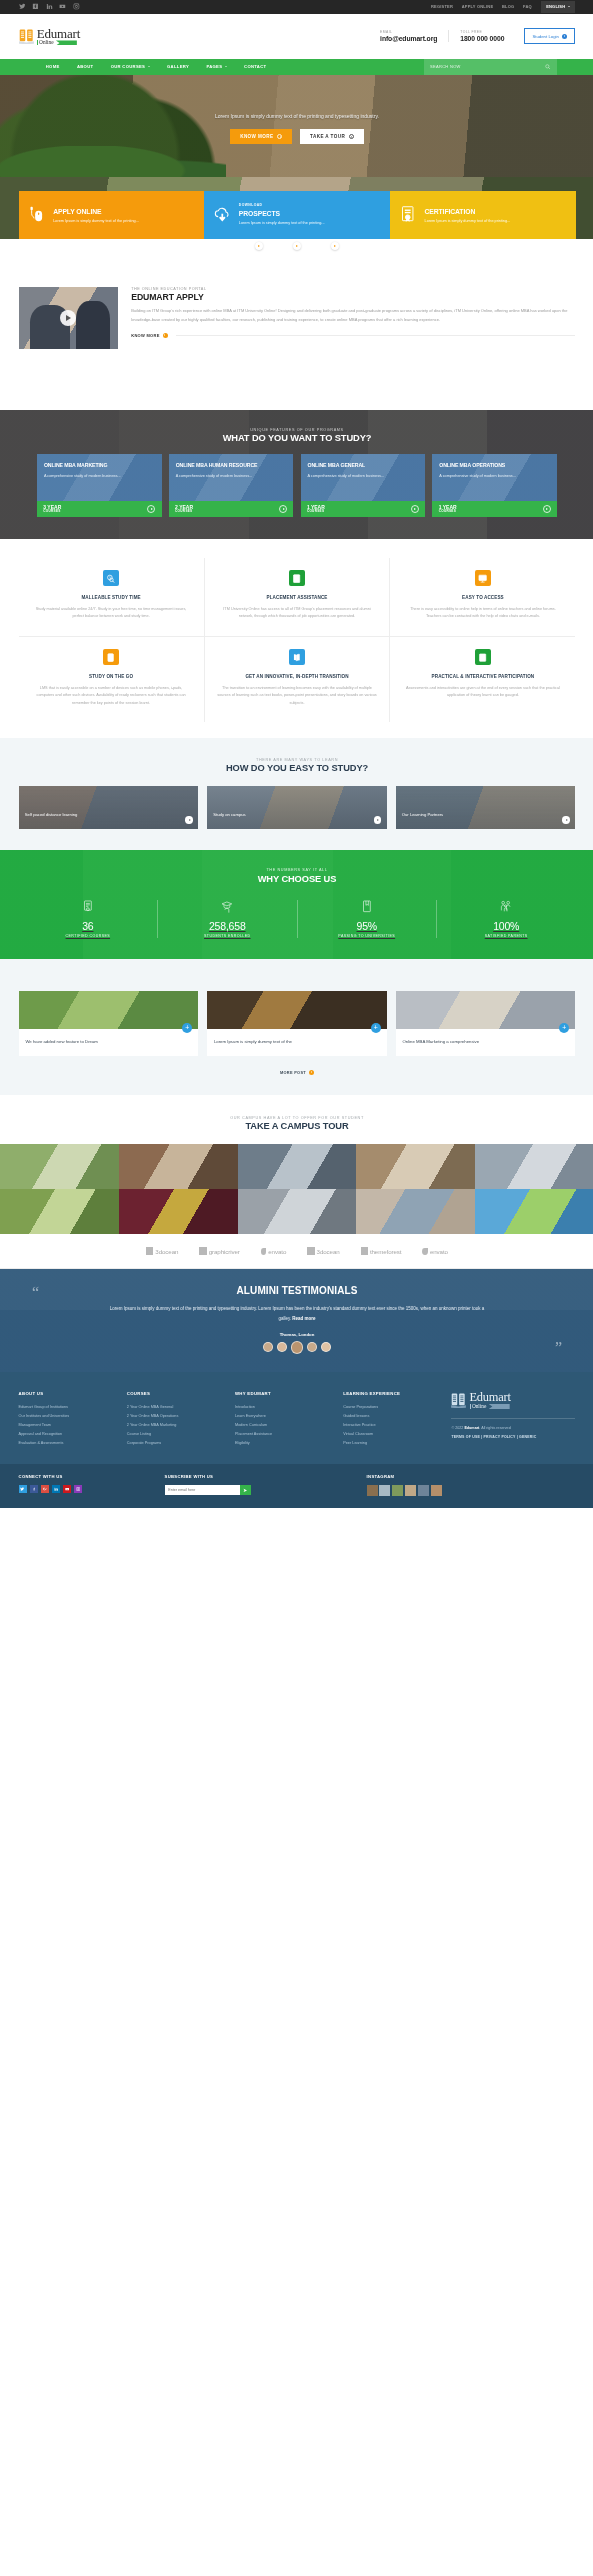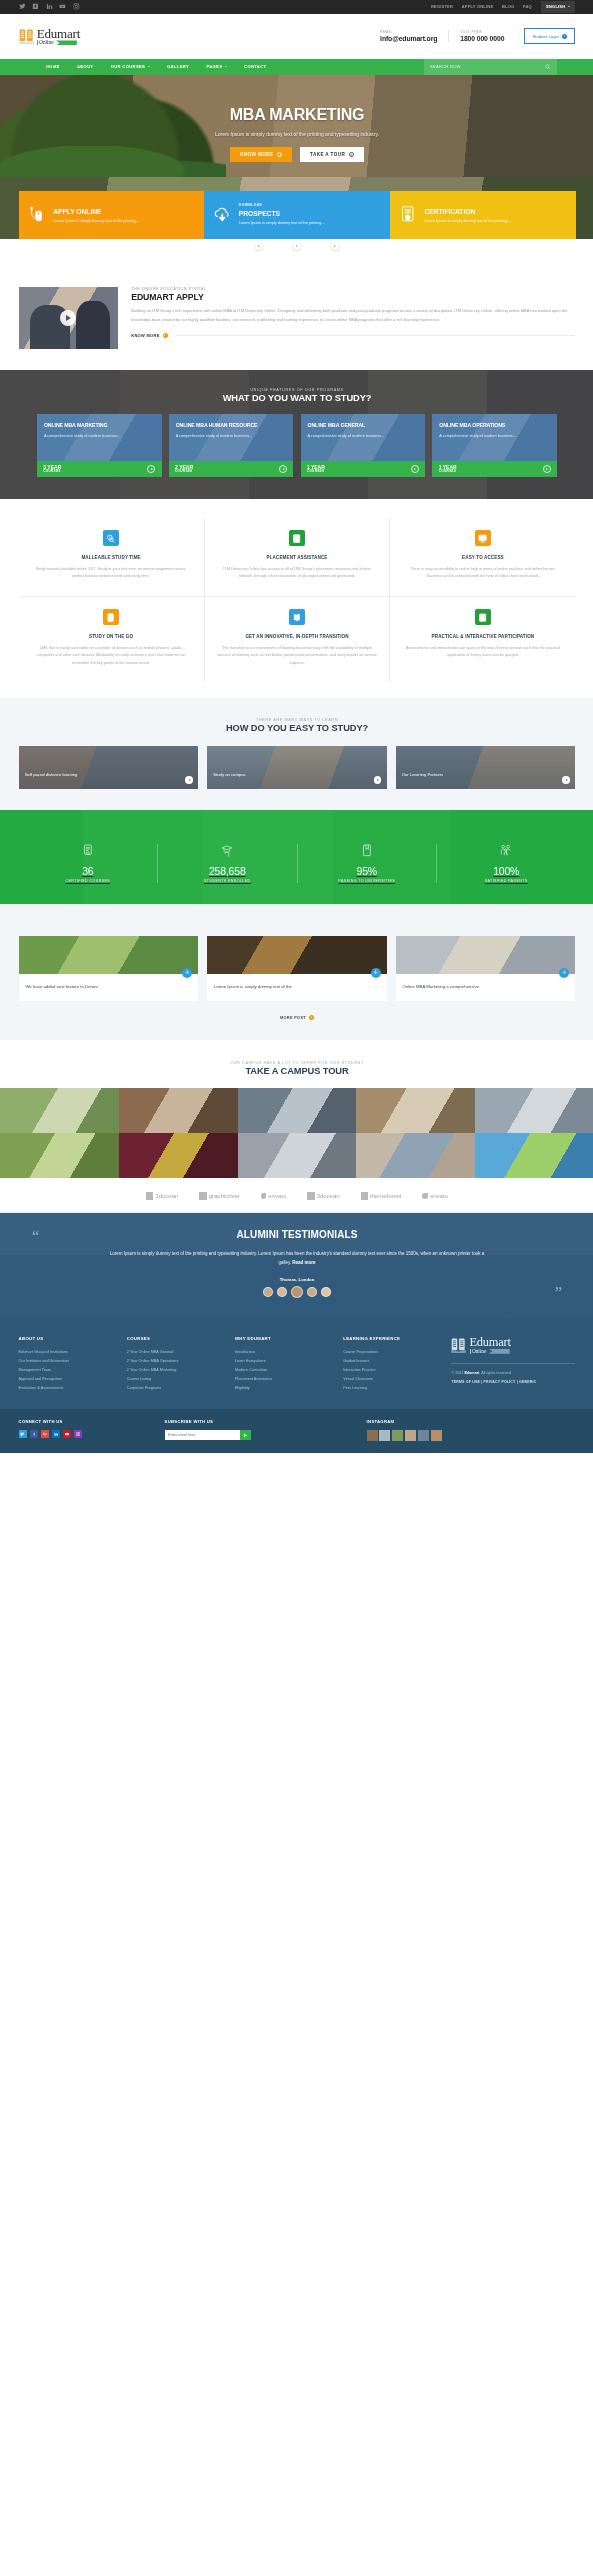--- a/index.html
+++ b/index.html
@@ -106,21 +106,21 @@
   .about-txt p { font-size:4px; color:#9b9b9b; line-height:2.1; margin-top:5.6px; }
   .knowmore { margin-top:8.7px; display:flex; align-items:center; gap:3.1px; }
   .knowmore span { font-size:4px; font-weight:bold; color:#333; letter-spacing:0.3px; }
   .km-ring { width:5px;height:5px;border-radius:50%;background:#f59b0c;display:inline-block;position:relative;}
   .km-ring:after{content:"";position:absolute;left:1.6px;top:1.2px;border-left:1.9px solid #fff;border-top:1.2px solid transparent;border-bottom:1.2px solid transparent;}
   .km-line { flex:1; height:0.6px; background:#ececec; margin-left:5px; }
 
   
   .study { position:relative; padding:18.6px 0 22px; overflow:hidden;
     background:linear-gradient(rgba(60,62,66,.84),rgba(60,62,66,.84)),
-      linear-gradient(90deg,#8c7b68 0 20%, #a8937c 20% 42%, #7f6f5d 42% 62%, #b6a58e 62% 82%, #6f6055 82% 100%);}
+      linear-gradient(90deg,#8c7b68 0 20%, #a8937c 20% 42%, #7f6f5d 42% 62%, #b6a58e 62% 82%, #6f6055 82% 100%);margin-top:40px;}
   .sec-head { text-align:center; }
   .sec-head .k { font-size:3.8px; letter-spacing:0.6px; }
   .sec-head h2 { font-size:9.3px; font-weight:bold; letter-spacing:-0.1px; margin-top:1.2px;}
   .study .sec-head .k { color:#cfcfcf; }
   .study .sec-head h2 { color:#fff; }
   .cards { display:flex; gap:7.4px; width:557px; margin:11px auto 0; padding:0 18.6px;}
   .card { flex:1; background:#3b6fa8; position:relative; overflow:hidden; cursor:pointer;}
   .card-img { height:47px; position:relative;
     background:linear-gradient(rgba(33,90,150,.62),rgba(33,90,150,.62)),
       linear-gradient(120deg,#9fb6c9 0 35%,#cbd7e0 35% 65%,#8fa4b8 65% 100%);
@@ -366,21 +366,20 @@
       <svg class="mag" viewBox="0 0 24 24" fill="none" stroke="#eaf6ec" stroke-width="2">
           <circle cx="10" cy="10" r="7"></circle>
           <line x1="15" y1="15" x2="22" y2="22"></line>
         </svg>
     </div>
   </div>
 </div>
 
 <div class="hero">
   <div class="hero-inner">
-    <h1>MBA MARKETING</h1>
     <p>Lorem Ipsum is simply dummy text of the printing and typesetting industry.</p>
     <div class="hero-btns">
       <div class="hbtn orange">
         <span>KNOW MORE</span>
         <span class="ring"></span>
       </div>
       <div class="hbtn white">
         <span>TAKE A TOUR</span>
         <span class="ring"></span>
       </div>
@@ -623,20 +622,24 @@
     <div class="hs-card hs-3">
       <div class="lbl">Our Learning Partners</div>
       <span class="mbtn">
           <i></i>
         </span>
     </div>
   </div>
 </div>
 
 <div class="why">
+  <div class="sec-head">
+    <div class="k">THE NUMBERS SAY IT ALL</div>
+    <h2>WHY CHOOSE US</h2>
+  </div>
   <div class="stats">
     <div class="stat">
       <svg viewBox="0 0 24 28">
           <rect x="5" y="2" width="14" height="19" rx="1"></rect>
           <line x1="8" y1="7" x2="16" y2="7"></line>
           <line x1="8" y1="10" x2="16" y2="10"></line>
           <line x1="8" y1="13" x2="13" y2="13"></line>
           <circle cx="12" cy="19" r="3"></circle>
         </svg>
       <div class="num">36</div>

